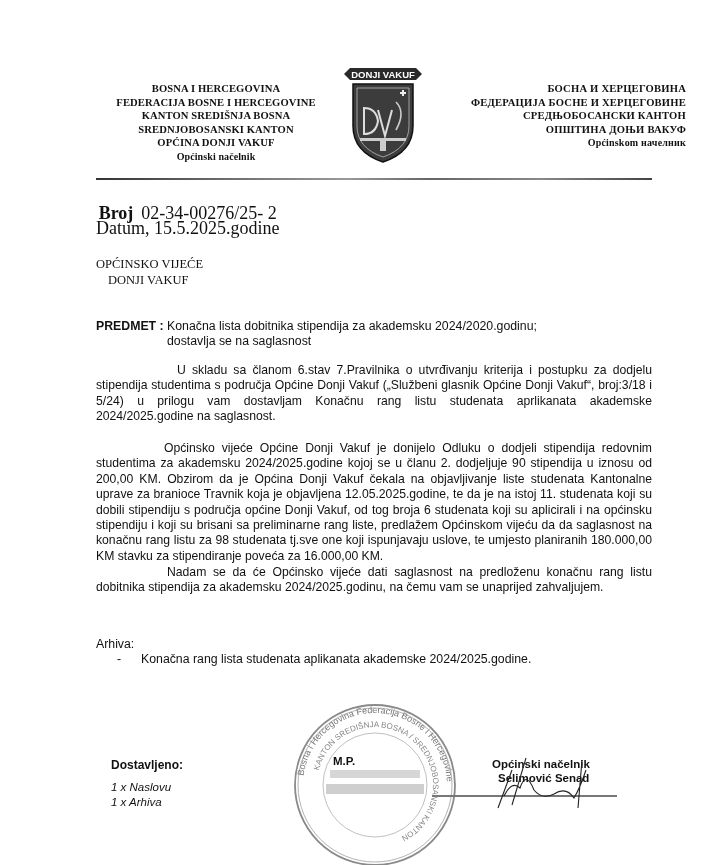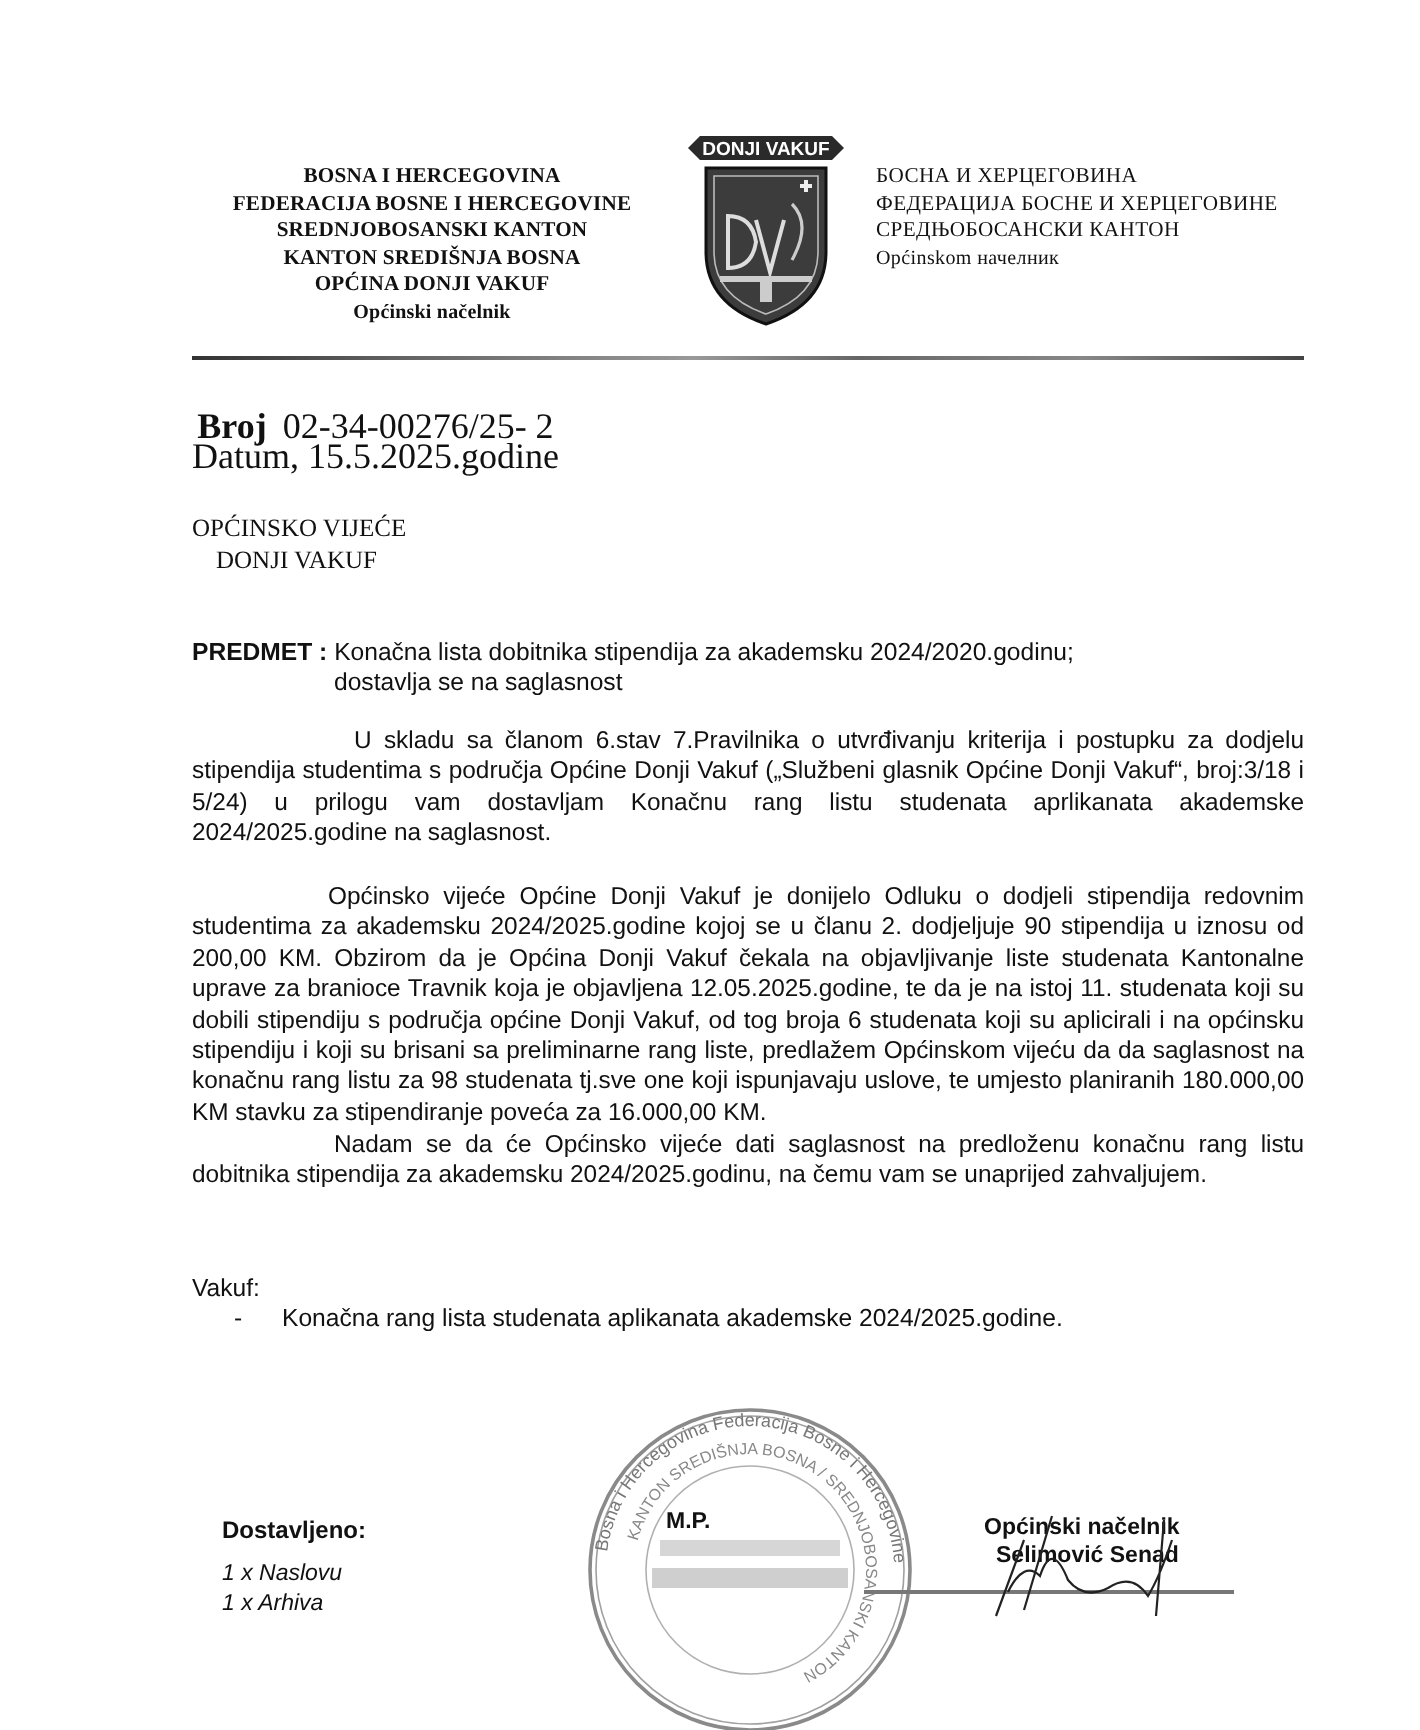--- a/index.html
+++ b/index.html
@@ -3,21 +3,21 @@
 <meta charset="utf-8">
 <style>
   html, body { margin: 0; padding: 0; background: #ffffff; }
   body { width: 710px; height: 865px; position: relative; overflow: hidden; color: #111; }
   .serif { font-family: "Liberation Serif", "DejaVu Serif", serif; }
   .sans { font-family: "Liberation Sans", "DejaVu Sans", sans-serif; }
   .abs { position: absolute; }
 
   .hdr-left { left: 96px; top: 82px; width: 240px; text-align: center; font-size: 10.6px; font-weight: bold; line-height: 13.6px; letter-spacing: 0.1px; }
   .hdr-left .sub { font-size: 10px; }
-  .hdr-right { left: 438px; top: 82px; width: 248px; text-align: left; font-size: 10.6px; font-weight: normal; line-height: 13.6px; letter-spacing: 0.2px; }
+  .hdr-right { left: 438px; top: 82px; width: 248px; text-align: right; font-size: 10.6px; font-weight: bold; line-height: 13.6px; letter-spacing: 0.2px; }
   .hdr-right .sub { font-size: 10px; }
 
   .crest { left: 340px; top: 64px; width: 86px; height: 100px; }
   .rule { left: 96px; top: 178px; width: 556px; height: 1.5px; background: linear-gradient(90deg,#333 0%,#666 20%,#999 45%,#666 60%,#888 80%,#444 100%); }
 
   .ref { left: 96px; top: 206px; font-size: 18px; line-height: 15px; text-align: center; }
   .ref b { font-weight: bold; margin-right: 8px; }
   .recipient { left: 96px; top: 257px; font-size: 12.5px; line-height: 15.5px; }
   .recipient .l2 { padding-left: 12px; }
 
@@ -45,22 +45,22 @@
   .sig-name { left: 498px; top: 772px; font-size: 11.5px; font-weight: bold; }
   .sig-line { left: 432px; top: 795px; width: 185px; height: 1.5px; background: #777; }
   .sig-scribble { left: 490px; top: 750px; width: 110px; height: 60px; }
 </style>
 </head>
 <body>
 
 <div class="abs hdr-left serif">
   <div>BOSNA I HERCEGOVINA</div>
   <div>FEDERACIJA BOSNE I HERCEGOVINE</div>
+  <div>KANTON SREDIŠNJA BOSNA</div>
   <div>SREDNJOBOSANSKI KANTON</div>
-  <div>KANTON SREDIŠNJA BOSNA</div>
   <div>OPĆINA DONJI VAKUF</div>
   <div class="sub">Općinski načelnik</div>
 </div>
 
 <div class="abs crest">
   <svg width="86" height="100" viewBox="0 0 86 100">
     <path d="M4 10 L10 4 L76 4 L82 10 L76 16 L10 16 Z" fill="#2a2a2a"></path>
     <text x="43" y="13.5" text-anchor="middle" fill="#fff" font-family="Liberation Sans, sans-serif" font-size="9.5" font-weight="bold">DONJI VAKUF</text>
     <path d="M13 20 L73 20 L73 62 Q73 88 43 98 Q13 88 13 62 Z" fill="#3c3c3c" stroke="#111" stroke-width="1.5"></path>
     <path d="M17 24 L69 24 L69 62 Q69 84 43 93 Q17 84 17 62 Z" fill="none" stroke="#bbb" stroke-width="0.8"></path>
@@ -70,20 +70,21 @@
     <path d="M60 28 l2 0 l0 -2 l2 0 l0 2 l2 0 l0 2 l-2 0 l0 2 l-2 0 l0 -2 l-2 0 Z" fill="#eee"></path>
     <rect x="20" y="74" width="46" height="3" fill="#ccc"></rect>
     <rect x="40" y="77" width="6" height="10" fill="#ccc"></rect>
   </svg>
 </div>
 
 <div class="abs hdr-right serif">
   <div>БОСНА И ХЕРЦЕГОВИНА</div>
   <div>ФЕДЕРАЦИЈА БОСНЕ И ХЕРЦЕГОВИНЕ</div>
   <div>СРЕДЊОБОСАНСКИ КАНТОН</div>
+  <div>ОПШТИНА ДОЊИ ВАКУФ</div>
   <div class="sub">Općinskom начелник</div>
 </div>
 
 <div class="abs rule"></div>
 
 <div class="abs ref serif">
   <div>
     <b>Broj</b><span>02-34-00276/25- 2</span>
   </div>
   <div>Datum, 15.5.2025.godine</div>
@@ -96,21 +97,21 @@
 
 <div class="abs subject sans">
   <div><span class="lbl">PREDMET :</span> <span>Konačna lista dobitnika stipendija za akademsku 2024/2020.godinu;</span></div>
   <div class="l2">dostavlja se na saglasnost</div>
 </div>
 
 <div class="abs para p1 sans">U skladu sa članom 6.stav 7.Pravilnika o utvrđivanju kriterija i postupku za dodjelu stipendija studentima s područja Općine Donji Vakuf („Službeni glasnik Općine Donji Vakuf“, broj:3/18 i 5/24) u prilogu vam dostavljam Konačnu rang listu studenata aprlikanata akademske 2024/2025.godine na saglasnost.</div>
 <div class="abs para p2 sans">Općinsko vijeće Općine Donji Vakuf je donijelo Odluku o dodjeli stipendija redovnim studentima za akademsku 2024/2025.godine kojoj se u članu 2. dodjeljuje 90 stipendija u iznosu od 200,00 KM. Obzirom da je Općina Donji Vakuf čekala na objavljivanje liste studenata Kantonalne uprave za branioce Travnik koja je objavljena 12.05.2025.godine, te da je na istoj 11. studenata koji su dobili stipendiju s područja općine Donji Vakuf, od tog broja 6 studenata koji su aplicirali i na općinsku stipendiju i koji su brisani sa preliminarne rang liste, predlažem Općinskom vijeću da da saglasnost na konačnu rang listu za 98 studenata tj.sve one koji ispunjavaju uslove, te umjesto planiranih 180.000,00 KM  stavku za stipendiranje poveća za 16.000,00 KM.</div>
 <div class="abs para p3 sans">Nadam se da će Općinsko vijeće dati saglasnost na predloženu konačnu rang listu dobitnika stipendija za akademsku 2024/2025.godinu, na čemu vam se unaprijed zahvaljujem.</div>
 
-<div class="abs att-lbl sans">Vakuf:</div>
+<div class="abs att-lbl sans">Arhiva:</div>
 <div class="abs att-item sans">
   <span class="dash">-</span><span>Konačna rang lista studenata aplikanata akademske 2024/2025.godine.</span>
 </div>
 
 <div class="abs deliv-title sans">Dostavljeno:</div>
 <div class="abs deliv-1 sans">1 x Naslovu</div>
 <div class="abs deliv-2 sans">1 x Arhiva</div>
 
 <div class="abs stamp">
   <svg width="170" height="170" viewBox="0 0 170 170">

